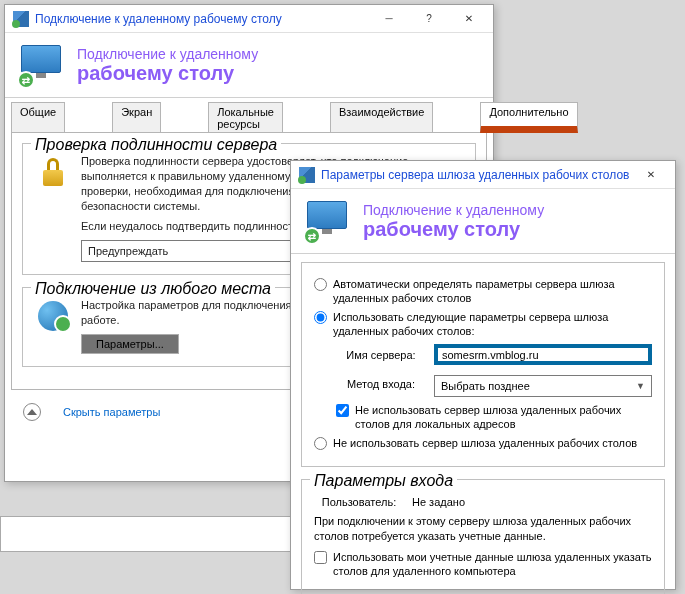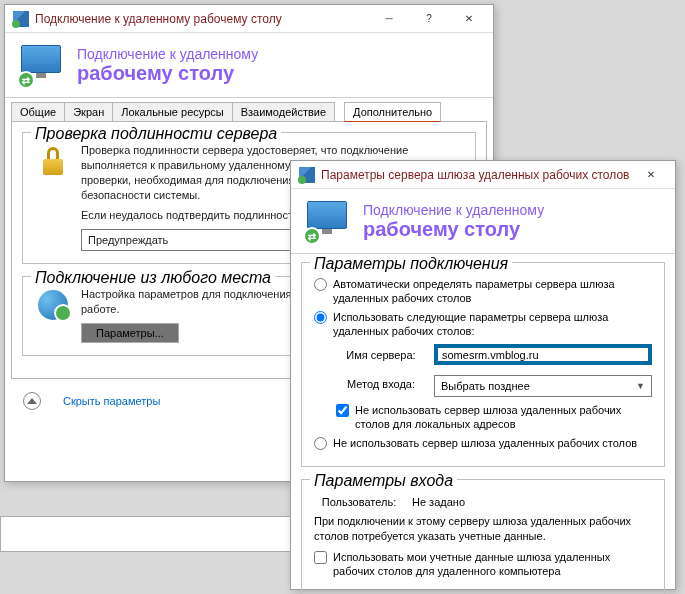--- a/index.html
+++ b/index.html
@@ -40,21 +40,21 @@
     position: relative;
   }
   .title-icon::after {
     content: '';
     position: absolute;
     bottom: -1px; left: -1px;
     width: 8px; height: 8px;
     background: #4caf50;
     border-radius: 50%;
   }
-  .titlebar-text { flex: 1; color: #7f1d1d; font-size: 12px; }
+  .titlebar-text { flex: 1; color: #1d4ed8; font-size: 12px; }
   .titlebar-buttons { display: flex; }
   .tb-btn {
     width: 40px; height: 24px;
     display: flex; align-items: center; justify-content: center;
     font-size: 10px; color: #333;
   }
 
   .header {
     background: #fff;
     padding: 12px 16px;
@@ -93,34 +93,34 @@
   }
   .header-text { color: #8b5cf6; }
   .header-line1 { font-size: 14px; }
   .header-line2 { font-size: 20px; font-weight: bold; }
 
   .tabs {
     display: flex;
     padding: 4px 10px 0 6px;
     font-size: 11px;
     background: #fff;
+    gap: 48px;
   }
   .tab {
     padding: 3px 8px;
     border: 1px solid #b5b5b5;
     border-bottom: none;
     background: #f0f0f0;
     margin-right: -1px;
     position: relative;
   }
   .tab.active {
     background: #fff;
     z-index: 2;
-    border-bottom: 1px solid #c2410c;
-    margin-left: 10px;
+    border-bottom: 7px solid #c2410c;
   }
   .tab-content {
     margin: 0 6px 6px 6px;
     border: 1px solid #b5b5b5;
     background: #fff;
     padding: 10px;
     position: relative;
     top: -1px;
   }
   .fieldset {
@@ -355,21 +355,20 @@
       <div class="monitor-badge">⇄</div>
     </div>
     <div class="header-text">
       <div class="header-line1">Подключение к удаленному</div>
       <div class="header-line2">рабочему столу</div>
     </div>
   </div>
 
   <div class="sub-body">
     <div class="fieldset">
-      <div class="fieldset-legend">Параметры подключения</div>
 
       <label class="radio-row">
         <input type="radio" name="gw" style="">
         <span>Автоматически определять параметры сервера шлюза удаленных рабочих столов</span>
       </label>
 
       <label class="radio-row">
         <input type="radio" name="gw" checked="" style="">
         <span>Использовать следующие параметры сервера шлюза удаленных рабочих столов:</span>
       </label>
@@ -403,18 +402,18 @@
 
       <div class="form-row" style="margin-left:0">
         <div class="form-label">Пользователь:</div>
         <div>Не задано</div>
       </div>
 
       <p class="para">При подключении к этому серверу шлюза удаленных рабочих столов потребуется указать учетные данные.</p>
 
       <label class="check-row">
         <input type="checkbox" style="">
-        <span>Использовать мои учетные данные шлюза удаленных рабочих столов для удаленного компьютера</span>
+        <span>Использовать мои учетные данные шлюза удаленных указать столов для удаленного компьютера</span>
       </label>
     </div>
   </div>
 
 </div>
 
 </body></html>

